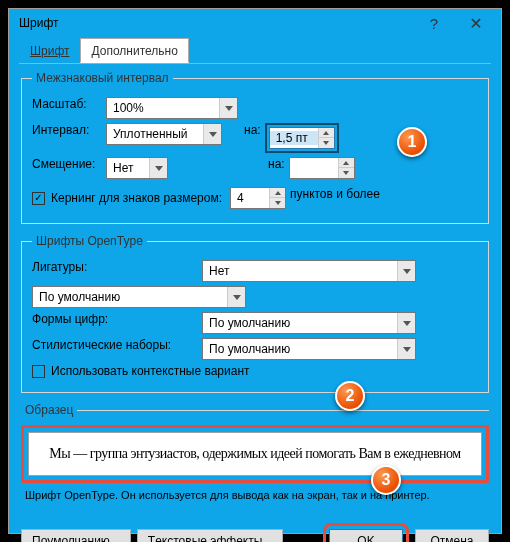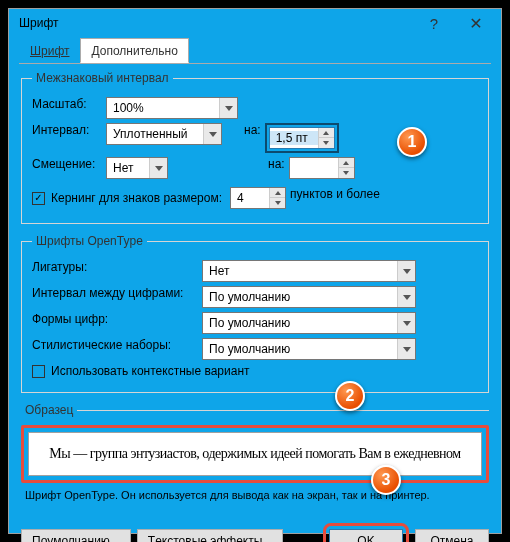--- a/index.html
+++ b/index.html
@@ -127,21 +127,20 @@
     <fieldset>
       <legend>Шрифты OpenType</legend>
       <div class="row">
         <label style="width:166px"><span class="ul">Л</span>игатуры:</label>
         <div class="combo" style="width:214px">
             <div class="val">Нет</div>
             <div class="btn caret"></div>
           </div>
       </div>
       <div class="row">
-        <label style="width:166px">Интервал между цифрами:</label>
         <div class="combo" style="width:214px">
             <div class="val">По умолчанию</div>
             <div class="btn caret"></div>
           </div>
       </div>
       <div class="row">
         <label style="width:166px"><span class="ul">Ф</span>ормы цифр:</label>
         <div class="combo" style="width:214px">
             <div class="val">По умолчанию</div>
             <div class="btn caret"></div>

